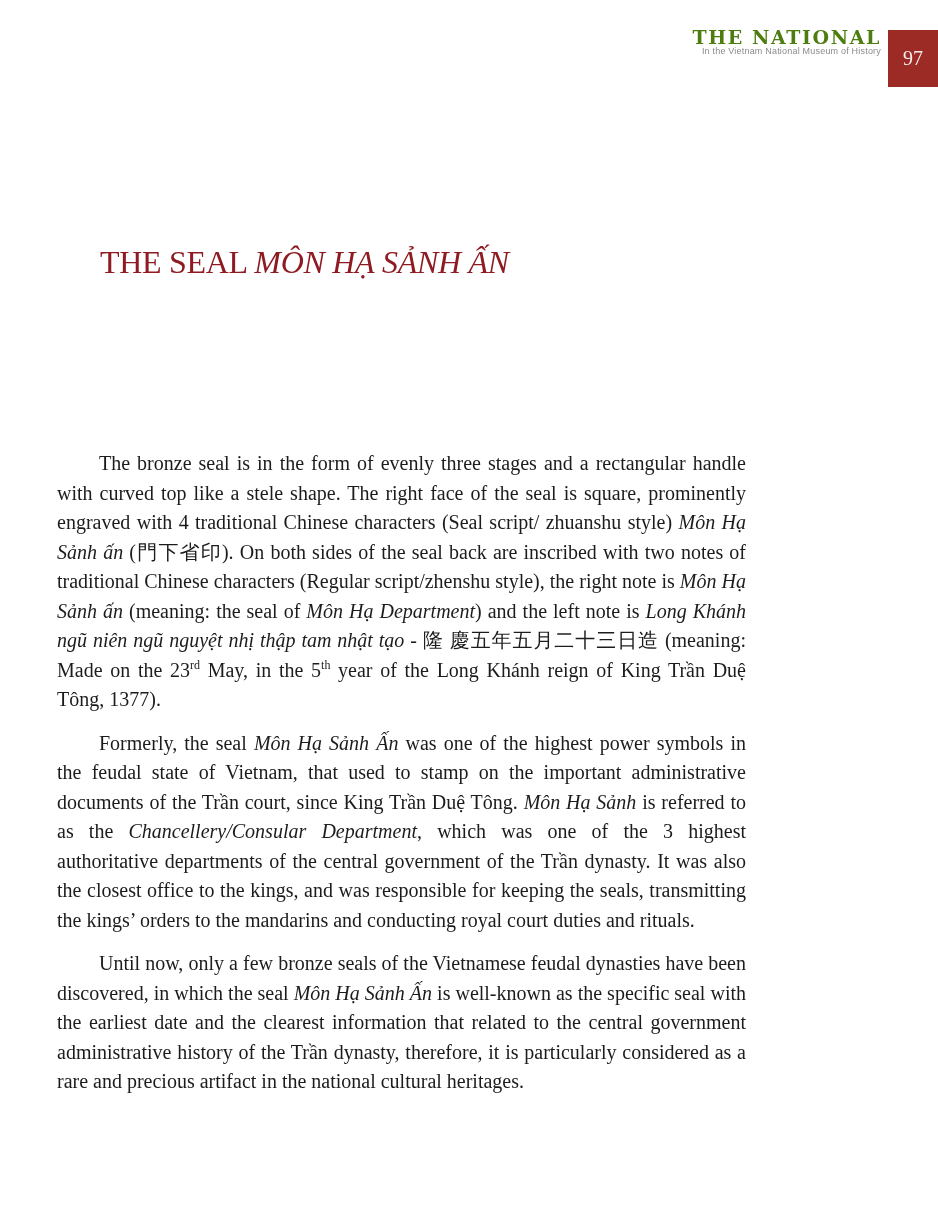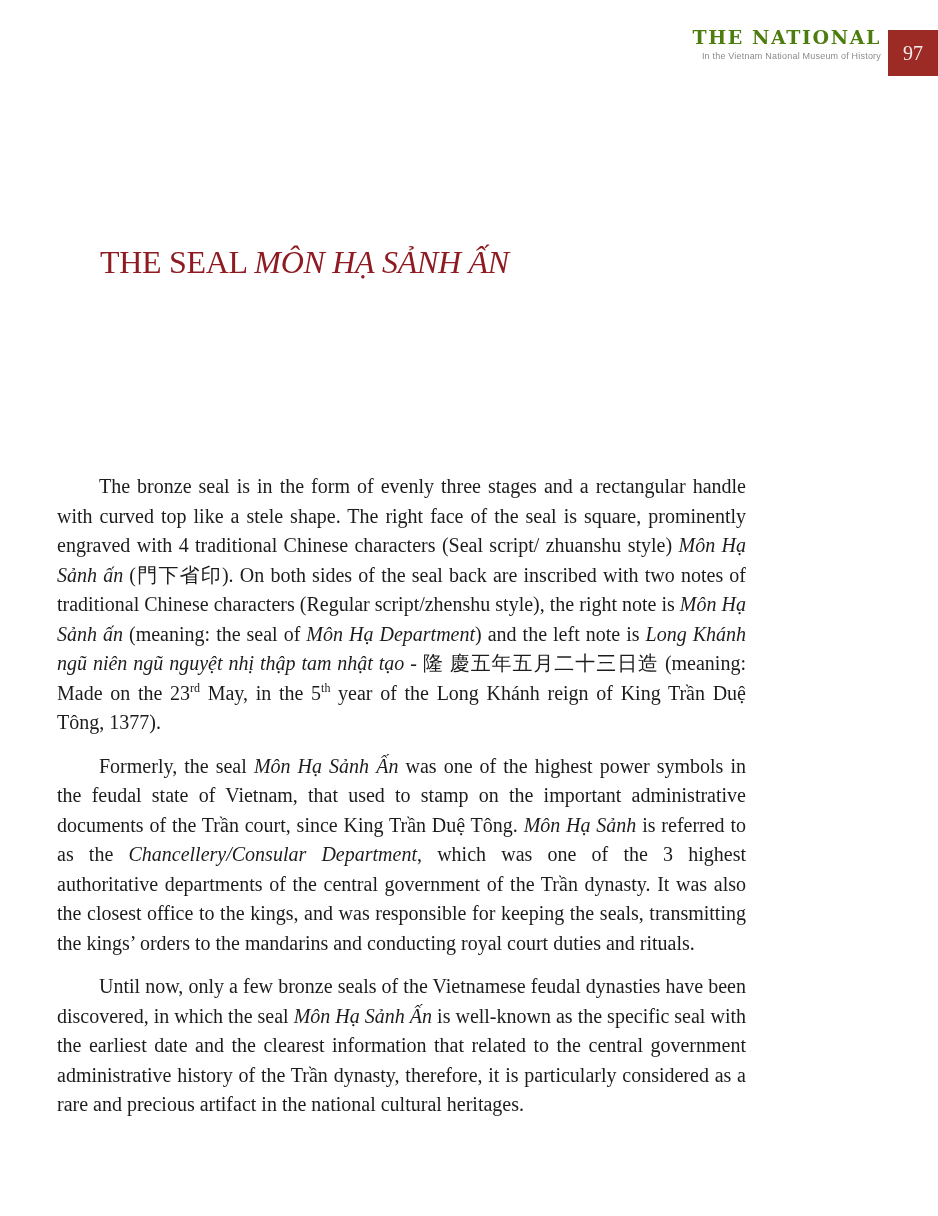--- a/index.html
+++ b/index.html
@@ -38,27 +38,26 @@
     font-weight:bold;
     font-size:27px;
     letter-spacing:1.5px;
     color:var(--logo_red);
     margin-top:3px;
   }
   .brand-tagline{
     font-family:"Liberation Sans","DejaVu Sans",sans-serif;
     font-size:9px;
     color:var(--tagline_gray);
-    margin-top:5px;
     letter-spacing:0.2px;
   }
   .page-badge{
     position:absolute;
     left:888px;top:30px;
-    width:50px;height:46px;
+    width:50px;height:57px;
     background:var(--accent_red);
     color:#f6eee9;
     display:flex;
     align-items:center;
     justify-content:center;
     font-size:20px;
     font-family:"Liberation Serif","DejaVu Serif",serif;
   }
   
   .page-title{
@@ -68,21 +67,21 @@
     font-size:32px;
     letter-spacing:-0.3px;
     color:var(--title_red);
     white-space:nowrap;
     font-family:"Liberation Serif","DejaVu Serif",serif;
   }
   .page-title .it{font-style:italic;}
   
   .body-text{
     position:absolute;
-    left:57px;top:472px;
+    left:57px;top:449px;
     width:689px;
     font-size:20px;
     line-height:29.5px;
     text-align:justify;
     color:var(--ink);
   }
   .body-text p{
     margin:0 0 14px 0;
     text-indent:42px;
   }

